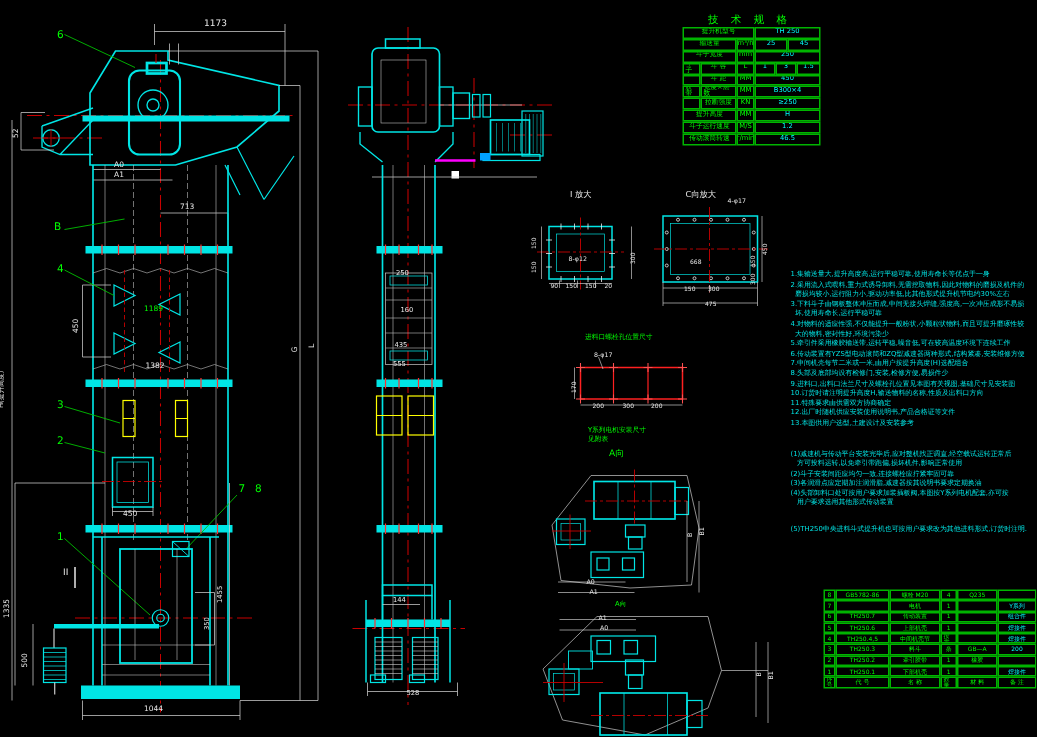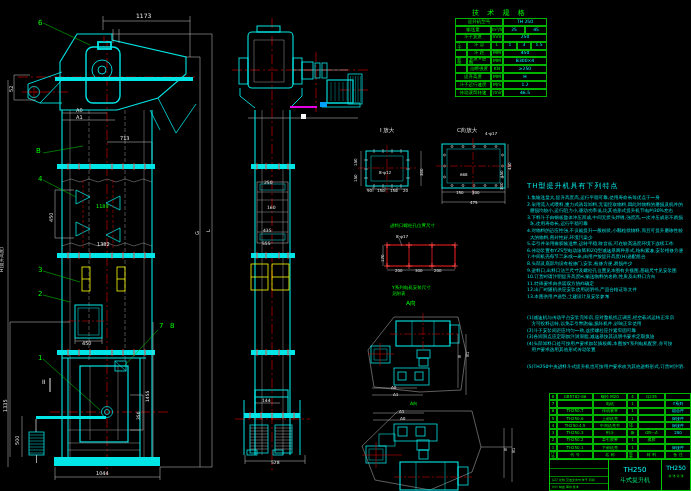--- a/index.html
+++ b/index.html
@@ -414,21 +414,20 @@
         <div class="tcell" style="width: 44px; height: 7.9px; color: rgb(0, 255, 255);">1.2</div>
       </div>
       <div class="trow">
         <div class="tcell" style="width: 36px; height: 7.9px;">传动滚筒转速</div>
         <div class="tcell" style="width: 12px; height: 7.9px;">r/min</div>
         <div class="tcell" style="width: 44px; height: 7.9px; color: rgb(0, 255, 255);">46.5</div>
       </div>
     </div>
 
 <div id="features" style="left:527px;top:181px;width:164px;">
-  <div class="fhead">TH型提升机具有下列特点</div>
   <div id="feature-lines">
         <div class="fline">1.集输送量大,提升高度高,运行平稳可靠,使用寿命长等优点于一身</div>
         <div class="fline">2.采用流入式喂料,重力式诱导卸料,无需挖取物料,因此对物料的磨损及机件的</div>
         <div class="fline">  磨损均较小,运行阻力小,驱动功率低,比其他形式提升机节电约30%左右</div>
         <div class="fline">3.下料斗子由钢板整体冲压而成,中间无接头焊缝,强度高,一次冲压成形不易损</div>
         <div class="fline">  坏,使用寿命长,运行平稳可靠</div>
         <div class="fline">4.对物料的适应性强,不仅能提升一般粉状,小颗粒状物料,而且可提升磨琢性较</div>
         <div class="fline">  大的物料,密封性好,环境污染少</div>
         <div class="fline">5.牵引件采用橡胶输送带,运转平稳,噪音低,可在较高温度环境下连续工作</div>
         <div class="fline">6.传动装置有YZS型电动滚筒和ZQ型减速器两种形式,结构紧凑,安装维修方便</div>
@@ -519,31 +518,14 @@
       <div class="trow">
         <div class="tcell" style="width: 8px; height: 7.3px; font-size: 4px;">序号</div>
         <div class="tcell" style="width: 36px; height: 7.3px; font-size: 4px;">代 号</div>
         <div class="tcell" style="width: 34px; height: 7.3px; font-size: 4px;">名 称</div>
         <div class="tcell" style="width: 11px; height: 7.3px; font-size: 4px;">数量</div>
         <div class="tcell" style="width: 27px; height: 7.3px; font-size: 4px;">材 料</div>
         <div class="tcell" style="width: 26px; height: 7.3px; font-size: 4px;">备 注</div>
       </div>
     </div>
 
-<div id="title-block">
-  <div class="tb-left">
-    <div class="tb-line" style="top:8px;"></div>
-    <div class="tb-line" style="top:16px;"></div>
-    <div class="tb-line" style="top:23px;"></div>
-    <div class="tb-txt" style="left:2px;top:17.5px;">标记 处数 更改文件号 签字 日期</div>
-    <div class="tb-txt" style="left:2px;top:25px;">设计  制图  审核  批准</div>
-  </div>
-  <div class="tb-mid">
-    <div class="tb-model">TH250</div>
-    <div class="tb-name">斗式提升机</div>
-  </div>
-  <div class="tb-right">
-    <div class="tb-dno">TH250</div>
-    <div class="tb-small">共 张 第 张</div>
-  </div>
+
 </div>
 
-</div>
-
 </body></html>

